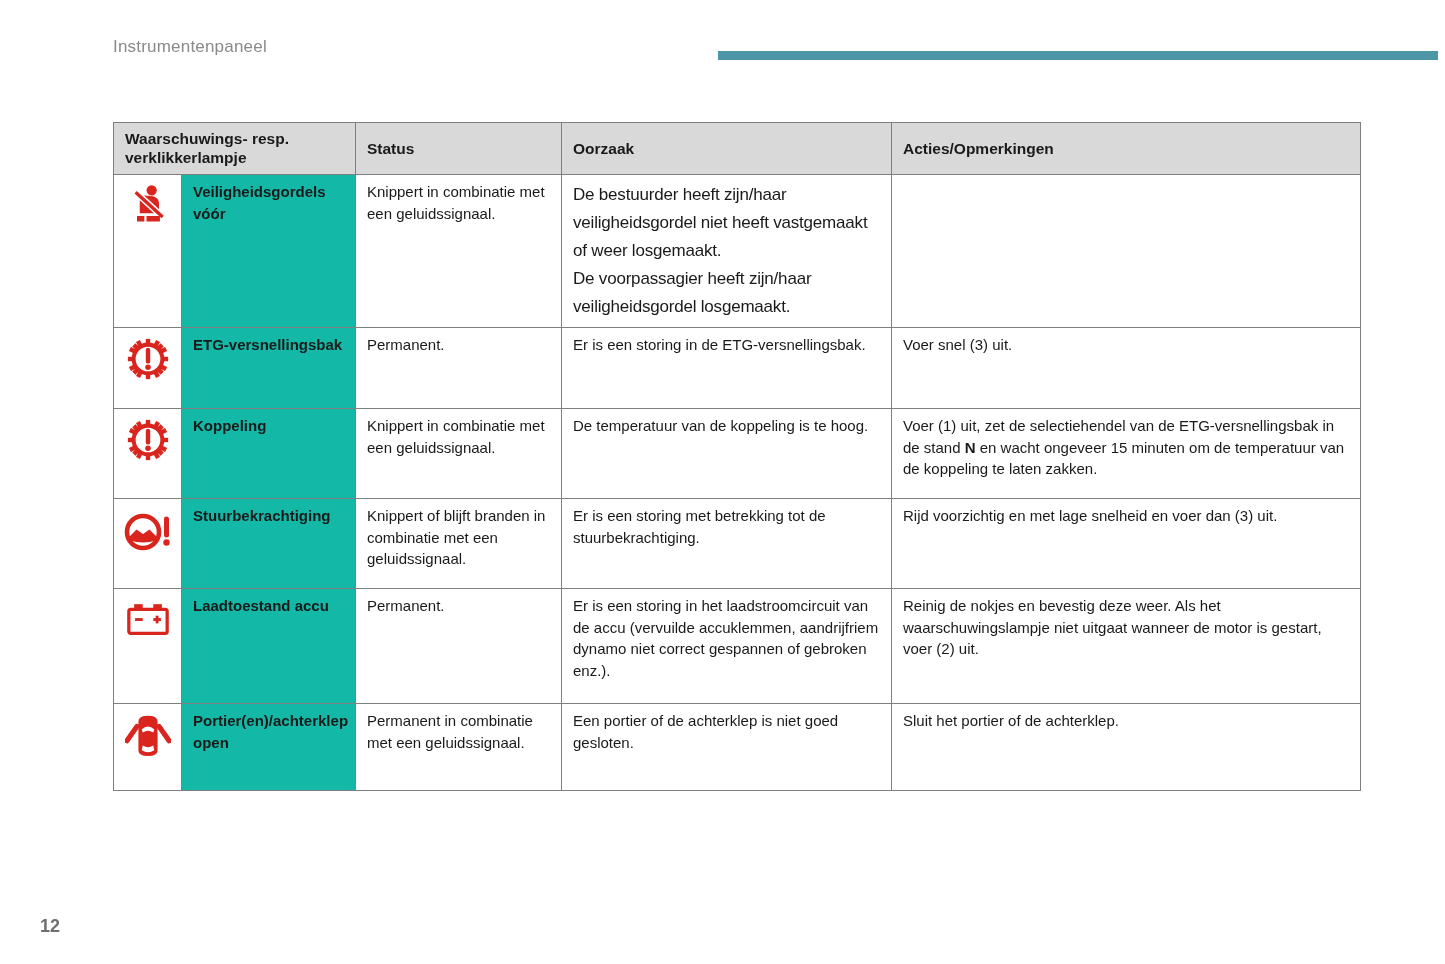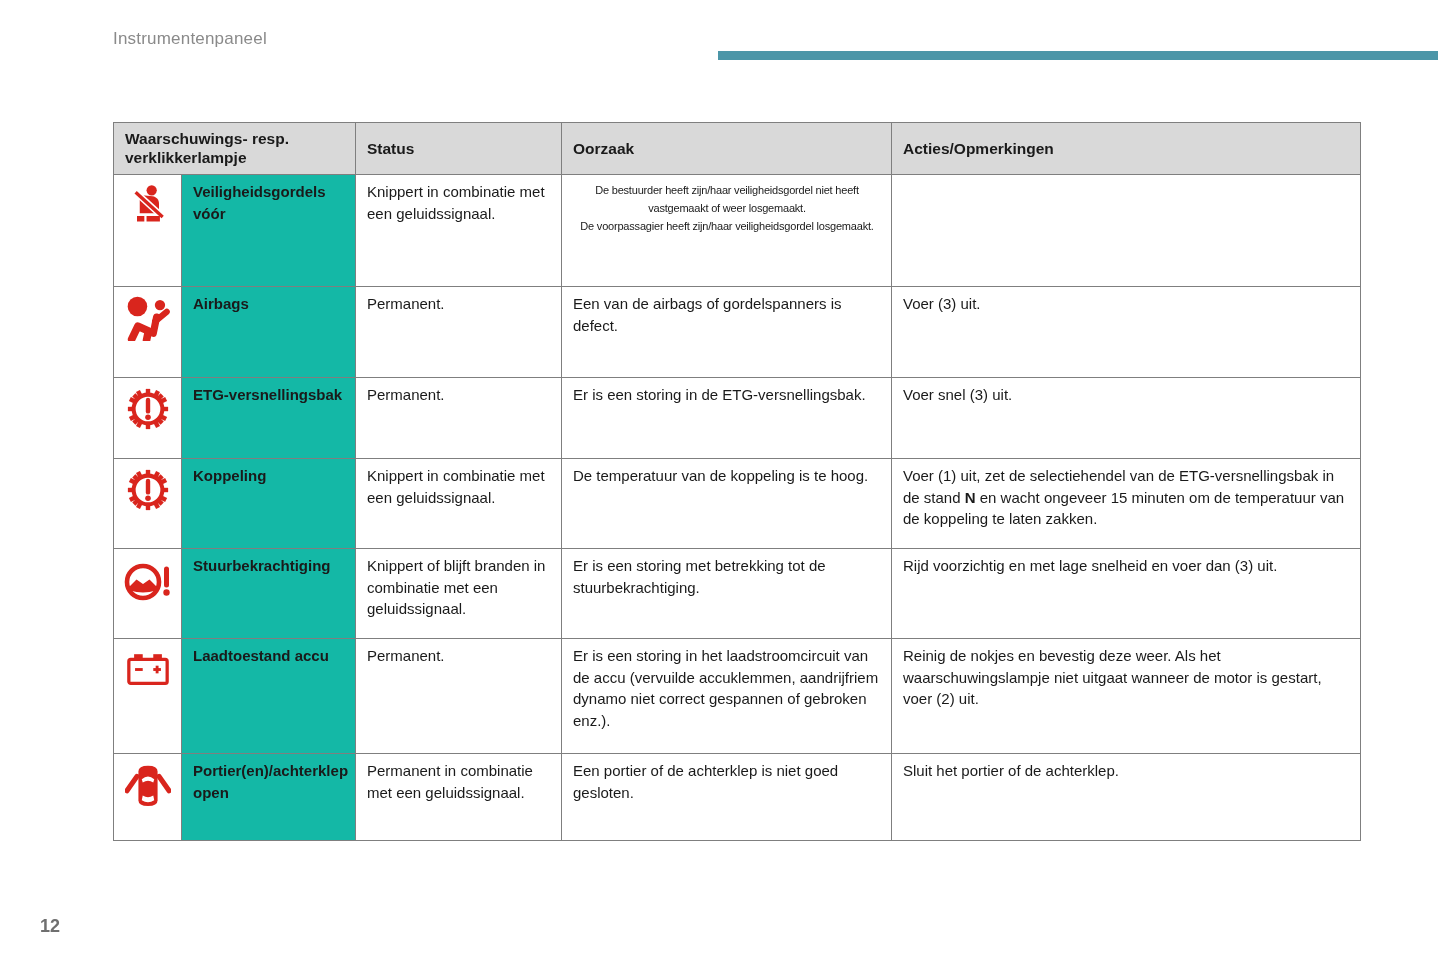--- a/index.html
+++ b/index.html
@@ -5,21 +5,21 @@
   * { margin: 0; padding: 0; box-sizing: border-box; }
   html, body { background: #ffffff; }
   body {
     width: 1445px; height: 964px;
     position: relative;
     font-family: "Liberation Sans", sans-serif;
     color: #1a1a1a;
     overflow: hidden;
   }
   .running-head {
-    position: absolute; left: 113px; top: 29px;
+    position: absolute; left: 113px; top: 37px;
     font-size: 17px; color: #8a8a8a; letter-spacing: 0.2px;
   }
   .accent-bar {
     position: absolute; left: 718px; top: 51px; right: 7px; height: 9px;
   }
   .page-number {
     position: absolute; left: 40px; top: 916px;
     font-size: 18px; font-weight: bold; color: #6f6f6f;
   }
   table.warning-table {
@@ -43,21 +43,21 @@
     line-height: 1.25;
   }
   .col-icon  { width: 68px; }
   .col-name  { width: 174px; }
   .col-status{ width: 206px; }
   .col-cause { width: 330px; }
   .col-action{ width: 469px; }
   td.icon-cell { padding: 8px 0 0 0; text-align: center; background: #ffffff; }
   td.name-cell { background: #14b8a6; font-weight: bold; line-height: 1.5; }
   td.cause-cell, td.action-cell, td.status-cell { white-space: pre-line; }
-  td.cause-cell.small { font-size: 11px; line-height: 1.65; letter-spacing: -0.2px; text-align: center; }
+  td.cause-cell.small { font-size: 17px; line-height: 1.65; letter-spacing: -0.2px; }
   .bold-inline { font-weight: bold; }
   .icon-svg { display: inline-block; }
 </style>
 </head>
 <body>
 
 <svg width="0" height="0" style="position:absolute">
   <defs>
     <g id="ico-seatbelt" fill="#d9251d">
       <circle cx="28" cy="8" r="5.6"></circle>
@@ -146,31 +146,20 @@
         <svg class="icon-svg" width="44" height="44" viewBox="0 0 48 48">
             <use href="#ico-seatbelt"></use>
           </svg>
       </td>
       <td class="name-cell">Veiligheidsgordels vóór</td>
       <td class="status-cell">Knippert in combinatie met een geluidssignaal.</td>
       <td class="cause-cell small">De bestuurder heeft zijn/haar veiligheidsgordel niet heeft vastgemaakt of weer losgemaakt.
 De voorpassagier heeft zijn/haar veiligheidsgordel losgemaakt.</td>
       <td class="action-cell"><span></span><span class="bold-inline"></span><span></span></td>
     </tr>
-    <tr style="height:91px">
-      <td class="icon-cell">
-        <svg class="icon-svg" width="46" height="46" viewBox="0 0 48 48">
-            <use href="#ico-airbag"></use>
-          </svg>
-      </td>
-      <td class="name-cell">Airbags</td>
-      <td class="status-cell">Permanent.</td>
-      <td class="cause-cell">Een van de airbags of gordelspanners is defect.</td>
-      <td class="action-cell"><span>Voer (3) uit.</span><span class="bold-inline"></span><span></span></td>
-    </tr>
     <tr style="height:81px">
       <td class="icon-cell">
         <svg class="icon-svg" width="46" height="46" viewBox="0 0 48 48">
             <use href="#ico-gearwarn"></use>
           </svg>
       </td>
       <td class="name-cell">ETG-versnellingsbak</td>
       <td class="status-cell">Permanent.</td>
       <td class="cause-cell">Er is een storing in de ETG-versnellingsbak.</td>
       <td class="action-cell"><span>Voer snel (3) uit.</span><span class="bold-inline"></span><span></span></td>

